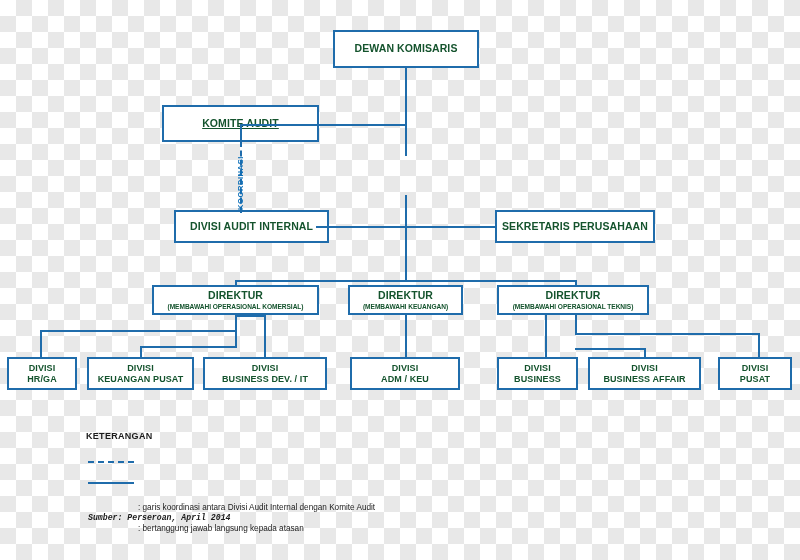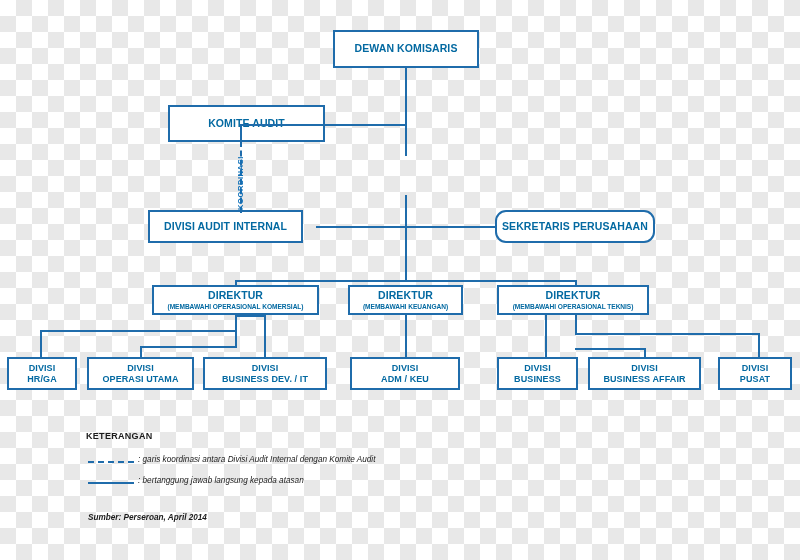--- a/index.html
+++ b/index.html
@@ -19,21 +19,21 @@
     background-size:32px 32px;
     background-position:0 0,16px 16px;
     z-index:0;
   }
   #chart{position:absolute;left:0;top:0;width:800px;height:560px;z-index:2;}
   .box{
     position:absolute;
     box-sizing:border-box;
     background:#ffffff;
     border:2px solid #1f6cab;
-    color:#0369a1;
+    color:#14532d;
     display:flex;
     flex-direction:column;
     align-items:center;
     justify-content:center;
     text-align:right;
     font-weight:bold;
     letter-spacing:.1px;
     line-height:1.12;
   }
   .box .t1{font-size:10.5px;}
@@ -53,26 +53,26 @@
     letter-spacing:.6px;
     transform:rotate(-90deg);
     transform-origin:left top;
     white-space:nowrap;
     z-index:3;
   }
   #legend-title{
     position:absolute;left:86px;top:431px;
     font-size:9px;font-weight:bold;color:#1b1b1b;letter-spacing:.3px;
   }
-  .leg-row{position:absolute;font-size:8.2px;font-style:italic;color:#1b1b1b;white-space:nowrap;}
+  .leg-row{position:absolute;font-size:8.2px;color:#1b1b1b;white-space:nowrap;margin-top:48px;}
   .leg-dash{position:absolute;left:88px;width:46px;border-top:2px dashed #1f6cab;}
   .leg-solid{position:absolute;left:88px;width:46px;border-top:2px solid #1f6cab;}
   #sumber{
     position:absolute;left:88px;top:513px;
-    font-size:8.2px;font-style:italic;font-weight:bold;color:#1b1b1b;
+    font-size:8.2px;font-style:italic;font-weight:bold;color:#1b1b1b;font-family:Liberation Mono, monospace;
   }
 </style>
 </head>
 <body>
 
 <div id="checker"></div>
 
 <div id="chart">
 
   <div class="line v" style="left:405px;top:68px;height:88px;"></div>
@@ -107,30 +107,30 @@
   <div class="line h" style="left:575px;top:333px;width:185px;"></div>
   <div class="line v" style="left:575px;top:315px;height:18px;"></div>
   <div class="line v" style="left:758px;top:333px;height:24px;"></div>
   <div class="line h" style="left:575px;top:348px;width:70px;"></div>
   <div class="line v" style="left:644px;top:348px;height:9px;"></div>
 
   <div class="box" style="left:333px;top:30px;width:146px;height:38px;">
     <span class="t1">DEWAN KOMISARIS</span>
   </div>
 
-  <div class="box" style="left:168px;top:105px;width:157px;height:37px;">
+  <div class="box" style="left:162px;top:105px;width:157px;height:37px;text-decoration:underline;">
     <span class="t1">KOMITE AUDIT</span>
   </div>
 
 
-  <div class="box" style="left:148px;top:210px;width:155px;height:33px;">
+  <div class="box" style="left:174px;top:210px;width:155px;height:33px;">
     <span class="t1">DIVISI AUDIT INTERNAL</span>
   </div>
 
-  <div class="box" style="left:495px;top:210px;width:160px;height:33px;border-radius:11px;">
+  <div class="box" style="left:495px;top:210px;width:160px;height:33px;">
     <span class="t1">SEKRETARIS PERUSAHAAN</span>
   </div>
 
   <div class="box" style="left:152px;top:285px;width:167px;height:30px;">
     <span class="t1">DIREKTUR</span>
     <span class="t2">(MEMBAWAHI OPERASIONAL KOMERSIAL)</span>
   </div>
 
   <div class="box" style="left:348px;top:285px;width:115px;height:30px;">
     <span class="t1">DIREKTUR</span>
@@ -142,21 +142,21 @@
     <span class="t2">(MEMBAWAHI OPERASIONAL TEKNIS)</span>
   </div>
 
   <div class="box leaf" style="left:7px;top:357px;width:70px;height:33px;">
     <span class="t1">DIVISI</span>
     <span class="t1">HR/GA</span>
   </div>
 
   <div class="box leaf" style="left:87px;top:357px;width:107px;height:33px;">
     <span class="t1">DIVISI</span>
-    <span class="t1">OPERASI UTAMA</span>
+    <span class="t1">KEUANGAN PUSAT</span>
   </div>
 
   <div class="box leaf" style="left:203px;top:357px;width:124px;height:33px;">
     <span class="t1">DIVISI</span>
     <span class="t1">BUSINESS DEV. / IT</span>
   </div>
 
   <div class="box leaf" style="left:350px;top:357px;width:110px;height:33px;">
     <span class="t1">DIVISI</span>
     <span class="t1">ADM / KEU</span>

